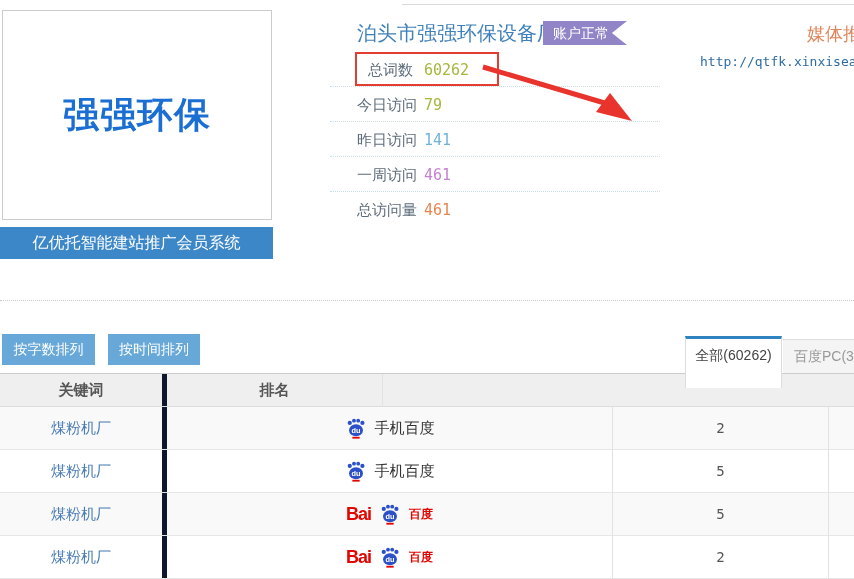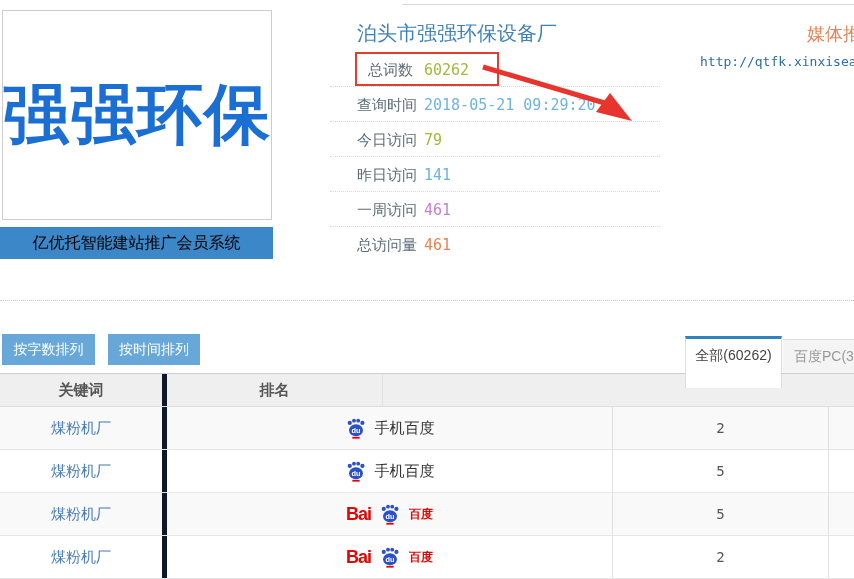--- a/index.html
+++ b/index.html
@@ -12,24 +12,24 @@
 
   
   .top-hairline { position:absolute; left:402px; top:4px; width:452px; border-top:1px solid #d9d9d9; }
 
   
   .logo-box {
     position:absolute; left:2px; top:10px; width:270px; height:210px;
     background:#fff; border:1px solid #ccc;
     display:flex; align-items:center; justify-content:center;
   }
-  .logo-text { color:#1b6fd3; font-size:66px; font-weight:bold; letter-spacing:1px; white-space:nowrap; }
+  .logo-text { color:#1b6fd3; font-size:36px; font-weight:bold; letter-spacing:1px; white-space:nowrap; }
   .logo-banner {
     position:absolute; left:0; top:227px; width:273px; height:32px;
-    background:#3c87c8; color:#000000; font-size:16px;
+    background:#3c87c8; color:#ffffff; font-size:16px;
     display:flex; align-items:center; justify-content:center; white-space:nowrap;
   }
 
   
   .acct-title { position:absolute; left:357px; top:20px; font-size:20px; color:#3e80ba; white-space:nowrap; }
   .acct-badge {
     position:absolute; left:543px; top:21px; height:24px; padding:0 18px 0 10px;
     background:#9184c7; color:#fff; font-size:14px; line-height:24px; white-space:nowrap;
     clip-path:polygon(0 0, 100% 0, 82% 50%, 100% 100%, 0 100%);
   }
@@ -101,27 +101,25 @@
 <div id="page">
 
   <div class="top-hairline"></div>
 
   <div class="logo-box">
     <span class="logo-text">强强环保</span>
   </div>
   <div class="logo-banner">亿优托智能建站推广会员系统</div>
 
   <div class="acct-title">泊头市强强环保设备厂</div>
+  <div class="acct-badge">账户正常</div>
 
   <div class="stats">
     <div class="stat-row">
       <span class="stat-label">总词数</span><span class="stat-value" style="color: rgb(163, 185, 60);">60262</span>
-    </div>
-    <div class="stat-row">
-      <span class="stat-label">查询时间</span><span class="stat-value" style="color: rgb(111, 179, 221);">2018-05-21 09:29:20</span>
     </div>
     <div class="stat-row">
       <span class="stat-label">今日访问</span><span class="stat-value" style="color: rgb(163, 185, 60);">79</span>
     </div>
     <div class="stat-row">
       <span class="stat-label">昨日访问</span><span class="stat-value" style="color: rgb(111, 179, 221);">141</span>
     </div>
     <div class="stat-row">
       <span class="stat-label">一周访问</span><span class="stat-value" style="color: rgb(199, 127, 209);">461</span>
     </div>

